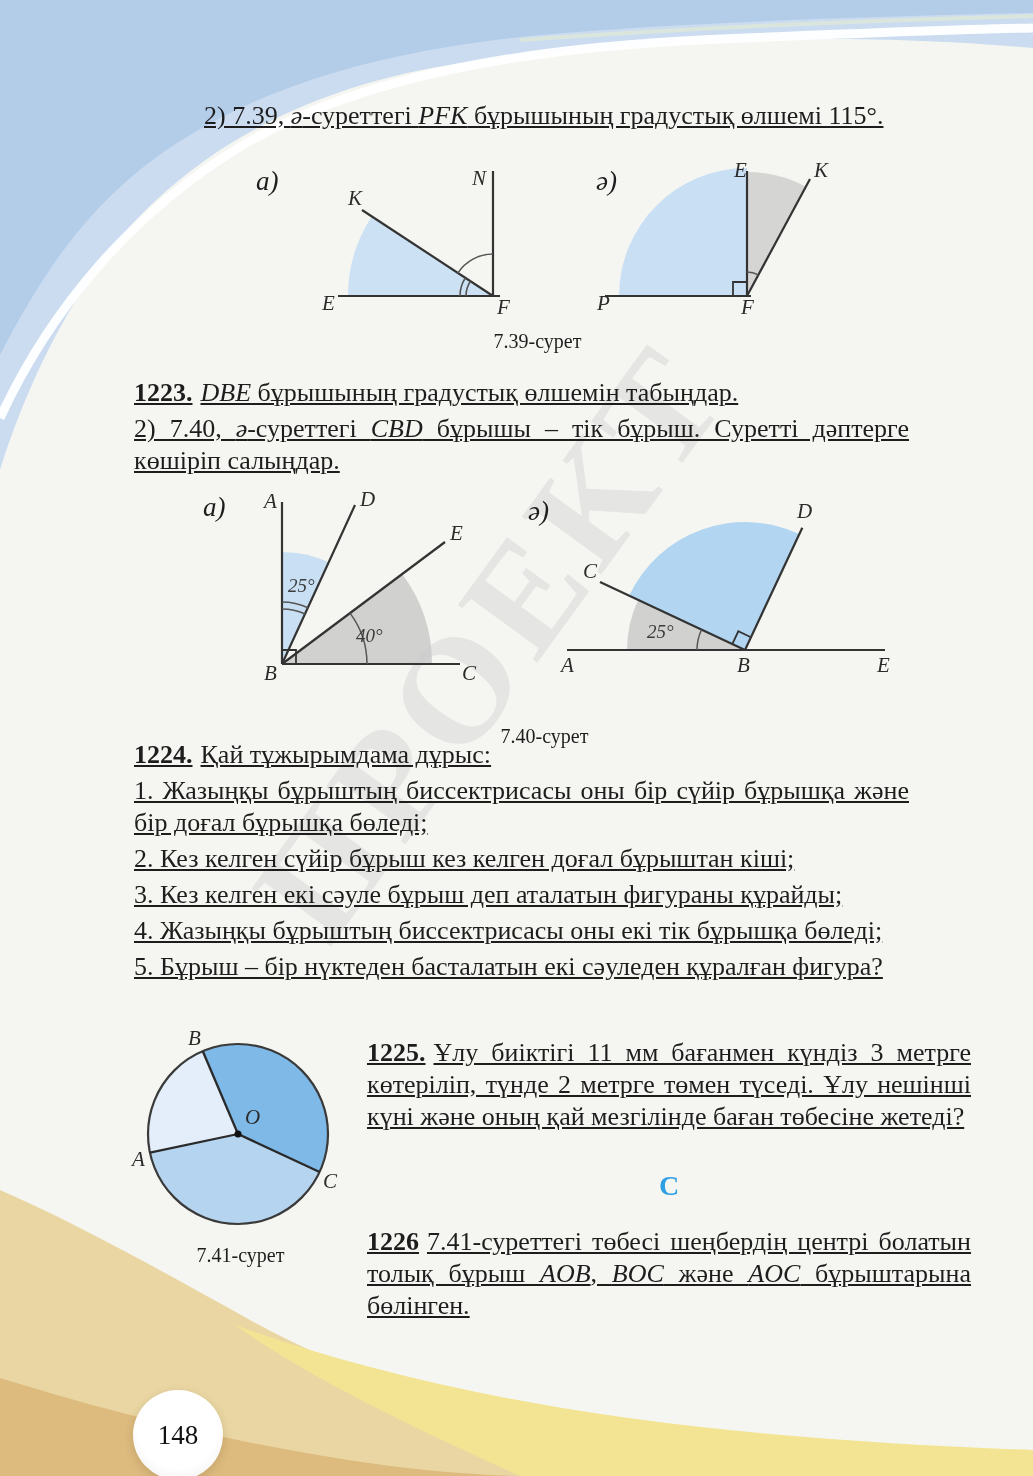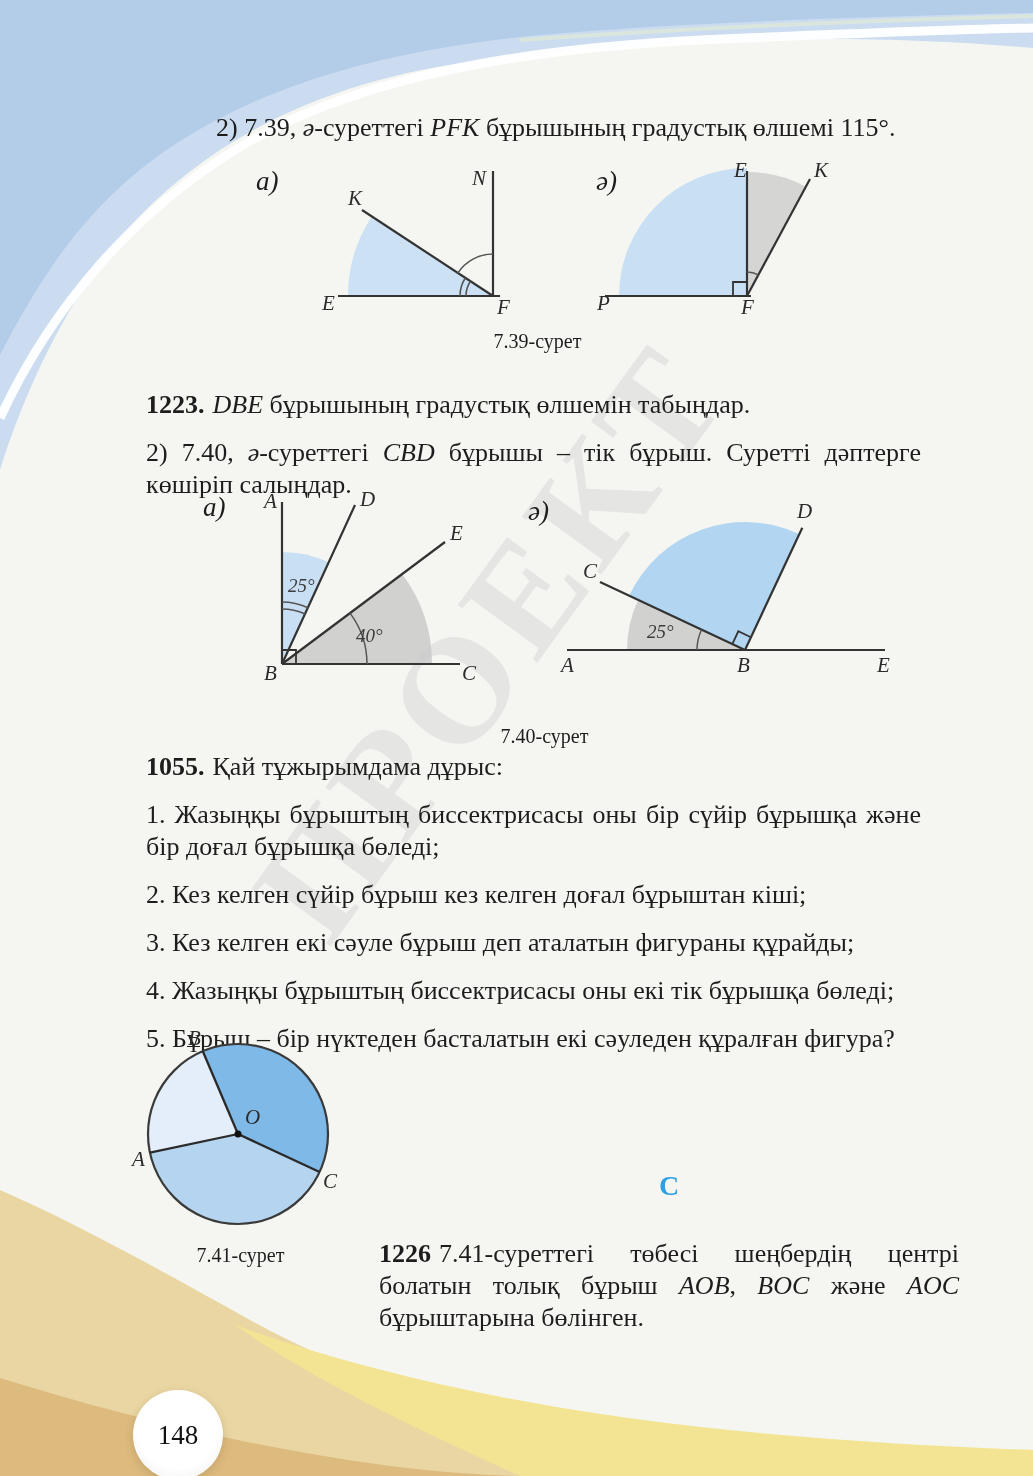--- a/index.html
+++ b/index.html
@@ -8,21 +8,21 @@
   
   .deco{position:absolute;left:0;z-index:0;pointer-events:none;}
   .deco.top{top:0;}
   .deco.bottom{top:1130px;}
   .watermark{position:absolute;left:80px;top:555px;width:820px;text-align:center;
         font-weight:bold;font-size:150px;letter-spacing:.06em;color:#d8d8d8;opacity:.55;
         transform:rotate(-54deg);z-index:1;user-select:none;}
   
   .content{position:absolute;inset:0;z-index:2;}
   .txt{position:absolute;font-size:26px;line-height:32px;}
-  .txt p{margin:16px;}
+  .txt p{margin:4px;text-decoration:underline;}
   .just{text-align:justify;}
   .pnum{font-weight:bold;margin-right:8px;}
   .seg-i{font-style:italic;}
   .sub{margin-left:70px;}
   .fig-label{position:absolute;font-size:27px;font-style:italic;}
   .caption{position:absolute;font-size:20px;text-align:center;}
   .section-letter{position:absolute;font-size:28px;font-weight:bold;color:#2f9fe3;text-align:center;}
   svg{position:absolute;overflow:visible;}
   svg text{font-family:"Liberation Serif",serif;font-style:italic;font-size:21px;fill:#2b2b2b;}
   svg text.deg{font-size:19px;fill:#3c3c3c;}
@@ -128,21 +128,21 @@
       <text x="242" y="18">D</text>
       <text x="6" y="172">A</text>
       <text x="182" y="172">B</text>
       <text x="322" y="172">E</text>
       <text x="92" y="138" class="deg">25°</text>
     </svg>
 
     <div class="caption" style="left:437px;top:700px;width:215px;margin-top:25px;">7.40-сурет</div>
 
     <div class="txt" style="left:130px;top:735px;width:845px;">
-      <p><b class="pnum">1055.</b><span>Қай тұжырымдама дұрыс:</span></p>
+      <p><b class="pnum">1224.</b><span>Қай тұжырымдама дұрыс:</span></p>
       <p class="sub just" style="width:775px;">1. Жазыңқы бұрыштың биссектрисасы оны бір сүйір бұрышқа және бір доғал бұрышқа бөледі;</p>
       <p class="sub">2. Кез келген сүйір бұрыш кез келген доғал бұрыштан кіші;</p>
       <p class="sub">3. Кез келген екі сәуле бұрыш деп аталатын фигураны құрайды;</p>
       <p class="sub just" style="width:775px;">4. Жазыңқы бұрыштың биссектрисасы оны екі тік бұрышқа бөледі;</p>
       <p class="sub just" style="width:775px;">5. Бұрыш – бір нүктеден басталатын екі сәуледен құралған фигура?</p>
     </div>
 
     <svg style="left:140px;top:1032px;" width="200" height="200" viewBox="0 0 200 200">
       <path d="M98,102 L62.8,19.2 A90,90 0 0 0 10,120.7 Z" fill="#e3eefa"></path>
       <path d="M98,102 L62.8,19.2 A90,90 0 0 1 179.6,140 Z" fill="#7fb9e7"></path>
@@ -153,20 +153,23 @@
       <line x1="98" y1="102" x2="179.6" y2="140" stroke="#2a2a2a" stroke-width="2.3"></line>
       <circle cx="98" cy="102" r="3.5" fill="#111"></circle>
       <text x="48" y="13">B</text>
       <text x="105" y="92">O</text>
       <text x="-8" y="134">A</text>
       <text x="183" y="156">C</text>
     </svg>
 
     <div class="caption" style="left:148px;top:1244px;width:185px;">7.41-сурет</div>
 
+    <div class="txt just" style="left:363px;top:1033px;width:612px;">
+      <p><b class="pnum">1225.</b><span>Ұлу биіктігі 11 мм бағанмен күндіз 3 метрге көтеріліп, түнде 2 метрге төмен түседі. Ұлу нешінші күні және оның қай мезгілінде баған төбесіне жетеді?</span></p>
+    </div>
 
     <div class="section-letter" style="left:363px;top:1170px;width:612px;">C</div>
 
     <div class="txt just" style="left:363px;top:1222px;width:612px;">
       <p><b class="pnum">1226</b><span><span>7.41-суреттегі төбесі шеңбердің центрі болатын толық бұрыш </span><span class="seg-i">AOB</span><span>, </span><span class="seg-i">BOC</span><span> және </span><span class="seg-i">AOC</span><span> бұрыштарына бөлінген.</span></span></p>
     </div>
 
     <div class="page-badge">148</div>
 
   </div>

